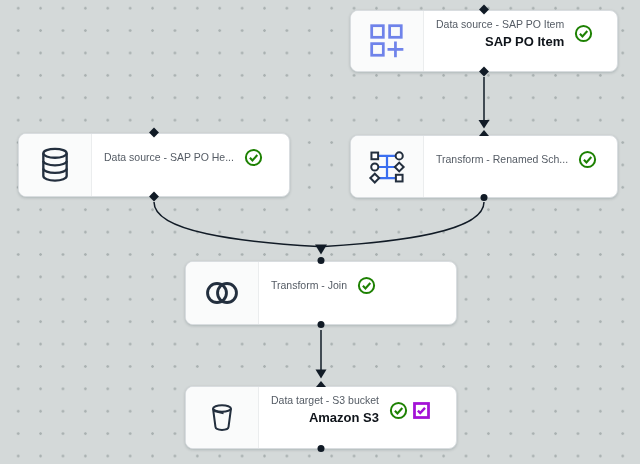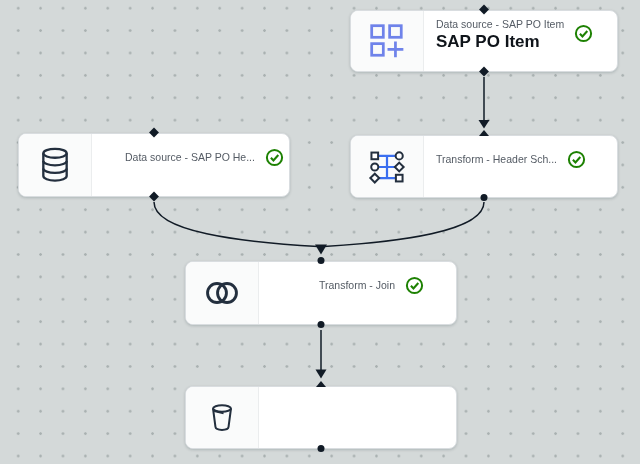--- a/index.html
+++ b/index.html
@@ -17,35 +17,35 @@
 
   .node{
     position:absolute;display:flex;align-items:stretch;
     background:var(--node-bg,#fff);
     border:1px solid var(--node-border,#d9dde0);
     border-radius:8px;
     box-shadow:0 1px 3px rgba(0,28,36,.18);
     box-sizing:border-box;
   }
   #n1{left:350px;top:10px;width:268px;height:62px;}
-  #n2{left:18px;top:133px;width:272px;height:64px;gap:21px;}
+  #n2{left:18px;top:133px;width:272px;height:64px;}
   #n3{left:350px;top:135px;width:268px;height:63px;}
-  #n4{left:185px;top:261px;width:272px;height:64px;gap:48px;}
+  #n4{left:185px;top:261px;width:272px;height:64px;}
   #n5{left:185px;top:386px;width:272px;height:63px;}
 
   .icon-panel{
     width:72px;flex:0 0 72px;display:flex;align-items:center;justify-content:center;
     background:var(--icon-panel-bg,#fafbfb);
     border-right:1px solid #ebedee;
     border-radius:7px 0 0 7px;
   }
   .node-body{flex:1;display:flex;align-items:center;padding:0 10px 15px 12px;min-width:0;}
   .texts{display:flex;flex-direction:column;justify-content:center;}
   .node-type{font-size:10.5px;line-height:15px;color:var(--type-text,#545b64);white-space:nowrap;}
-  .node-name{font-size:17px;line-height:19px;font-weight:700;color:var(--name-text,#0f141a);white-space:nowrap;}
+  .node-name{font-size:13px;line-height:19px;font-weight:700;color:var(--name-text,#0f141a);white-space:nowrap;text-align:right;}
   .check{margin-left:10px;display:flex;align-items:center;flex:0 0 auto;}
   .selectbox{margin-left:5px;display:flex;align-items:center;flex:0 0 auto;}
 
   .port{position:absolute;left:50%;}
   .port-diamond{width:7px;height:7px;background:var(--edge,#111b26);transform:translateX(-50%) rotate(45deg);}
   .port-circle{width:7px;height:7px;border-radius:50%;background:var(--edge,#111b26);transform:translateX(-50%);}
   .port-triangle{width:0;height:0;border-left:5px solid transparent;border-right:5px solid transparent;
     border-bottom:6px solid var(--edge,#111b26);transform:translateX(-50%);}
   .port.top{top:-5px;}
   .port.top.port-triangle{top:-6px;}
@@ -138,21 +138,21 @@
         <circle cx="7" cy="18" r="3.2"></circle>
         <rect x="4.2" y="25.2" width="5.6" height="5.6" transform="rotate(45 7 28)"></rect>
         <circle cx="29" cy="8" r="3.2"></circle>
         <rect x="26.2" y="15.2" width="5.6" height="5.6" transform="rotate(45 29 18)"></rect>
         <rect x="26" y="25" width="6" height="6"></rect>
       </g>
     </svg>
   </div>
   <div class="node-body">
     <div class="texts">
-      <div class="node-type">Transform - Header Sch...</div>
+      <div class="node-type">Transform - Renamed Sch...</div>
     </div>
     <span class="check">
       <svg width="19" height="19" viewBox="0 0 18 18">
         <circle cx="9" cy="9" r="7.2" fill="#fff" stroke="var(--success-green,#1d8102)" stroke-width="1.9"></circle>
         <path d="M5.6 9.3 l2.4 2.5 l4.6 -5.1" fill="none" stroke="var(--success-green,#1d8102)" stroke-width="2"></path>
       </svg>
     </span>
   </div>
 </div>
 
@@ -185,13 +185,31 @@
   <span class="port port-circle bottom"></span>
   <div class="icon-panel">
     <svg width="38" height="38" viewBox="0 0 36 36">
       <g fill="none" stroke="var(--icon-navy,#232f3e)" stroke-width="1.9">
         <ellipse cx="18" cy="9" rx="8.5" ry="3"></ellipse>
         <path d="M9.5 9 L11.8 26.5 c0.2 1.6 2.9 2.8 6.2 2.8 s6 -1.2 6.2 -2.8 L26.5 9"></path>
         <path d="M10.6 11.4 L19.5 13.6"></path>
       </g>
     </svg>
   </div>
+  <div class="node-body">
+    <div class="texts">
+      <div class="node-type">Data target - S3 bucket</div>
+      <div class="node-name">Amazon S3</div>
+    </div>
+    <span class="check">
+      <svg width="19" height="19" viewBox="0 0 18 18">
+        <circle cx="9" cy="9" r="7.2" fill="#fff" stroke="var(--success-green,#1d8102)" stroke-width="1.9"></circle>
+        <path d="M5.6 9.3 l2.4 2.5 l4.6 -5.1" fill="none" stroke="var(--success-green,#1d8102)" stroke-width="2"></path>
+      </svg>
+    </span>
+    <span class="selectbox">
+      <svg width="17" height="17" viewBox="0 0 16 16">
+        <rect x="1.4" y="1.4" width="13.2" height="13.2" fill="#fff" stroke="var(--selected-purple,#a312d6)" stroke-width="2.6"></rect>
+        <path d="M4.6 8.1 l2.2 2.3 l4.5 -4.9" fill="none" stroke="var(--selected-purple,#a312d6)" stroke-width="2.3"></path>
+      </svg>
+    </span>
+  </div>
 </div>
 
 </body></html>

